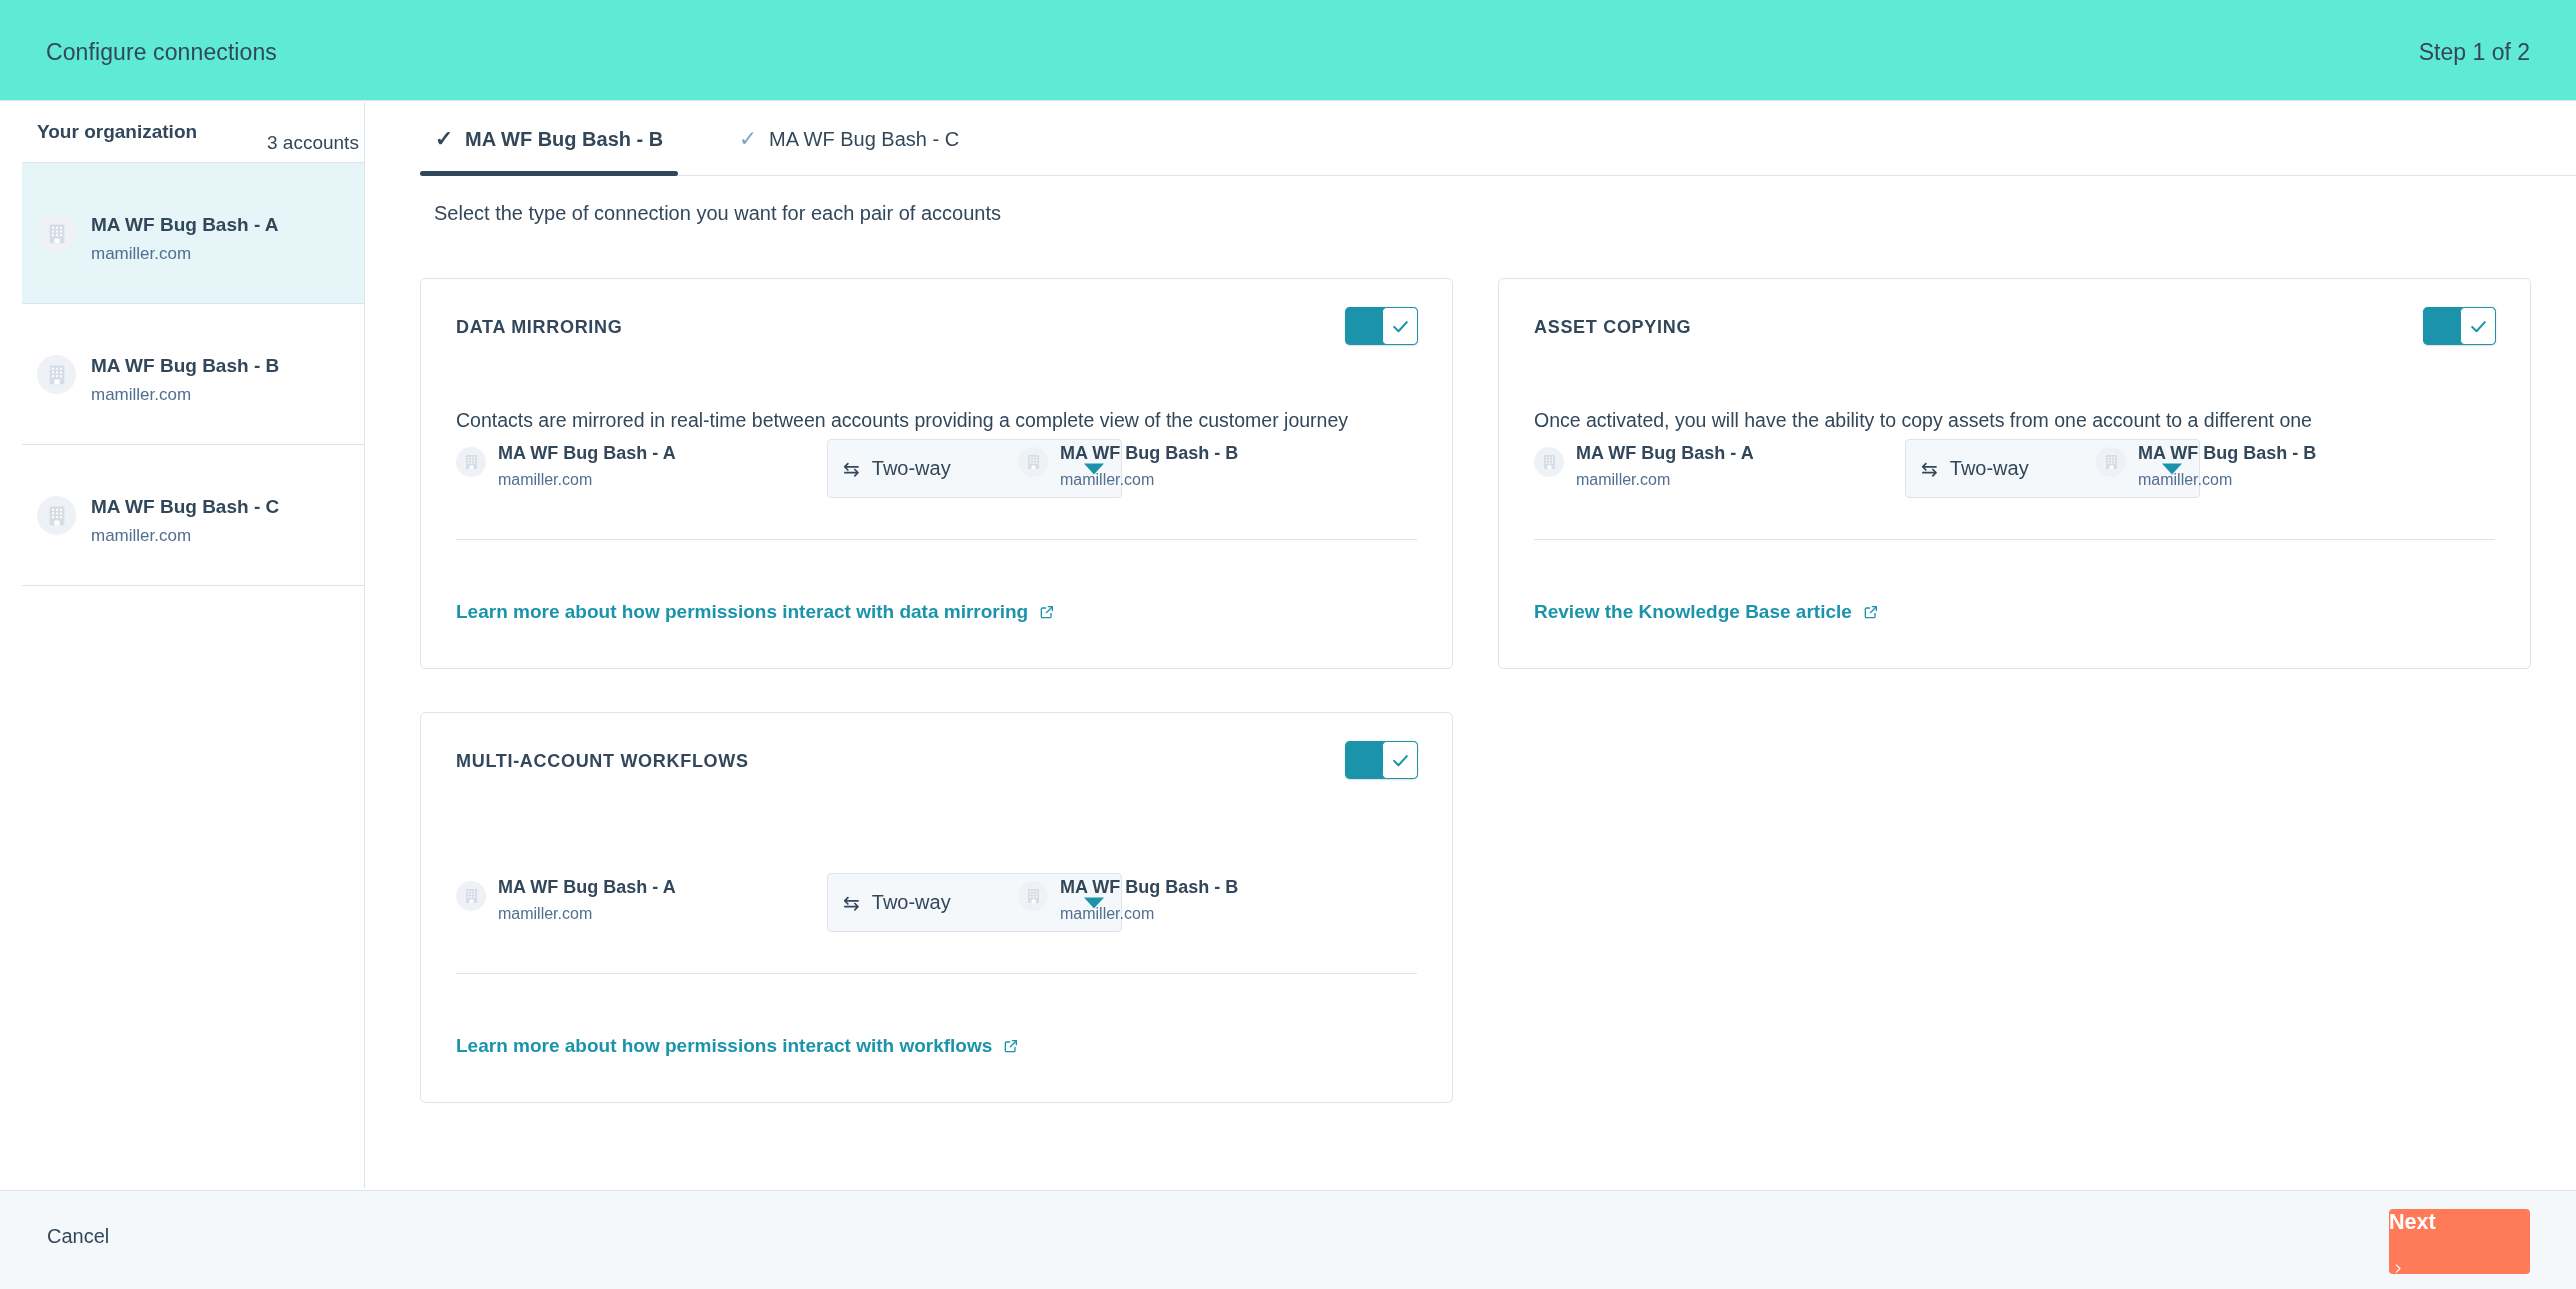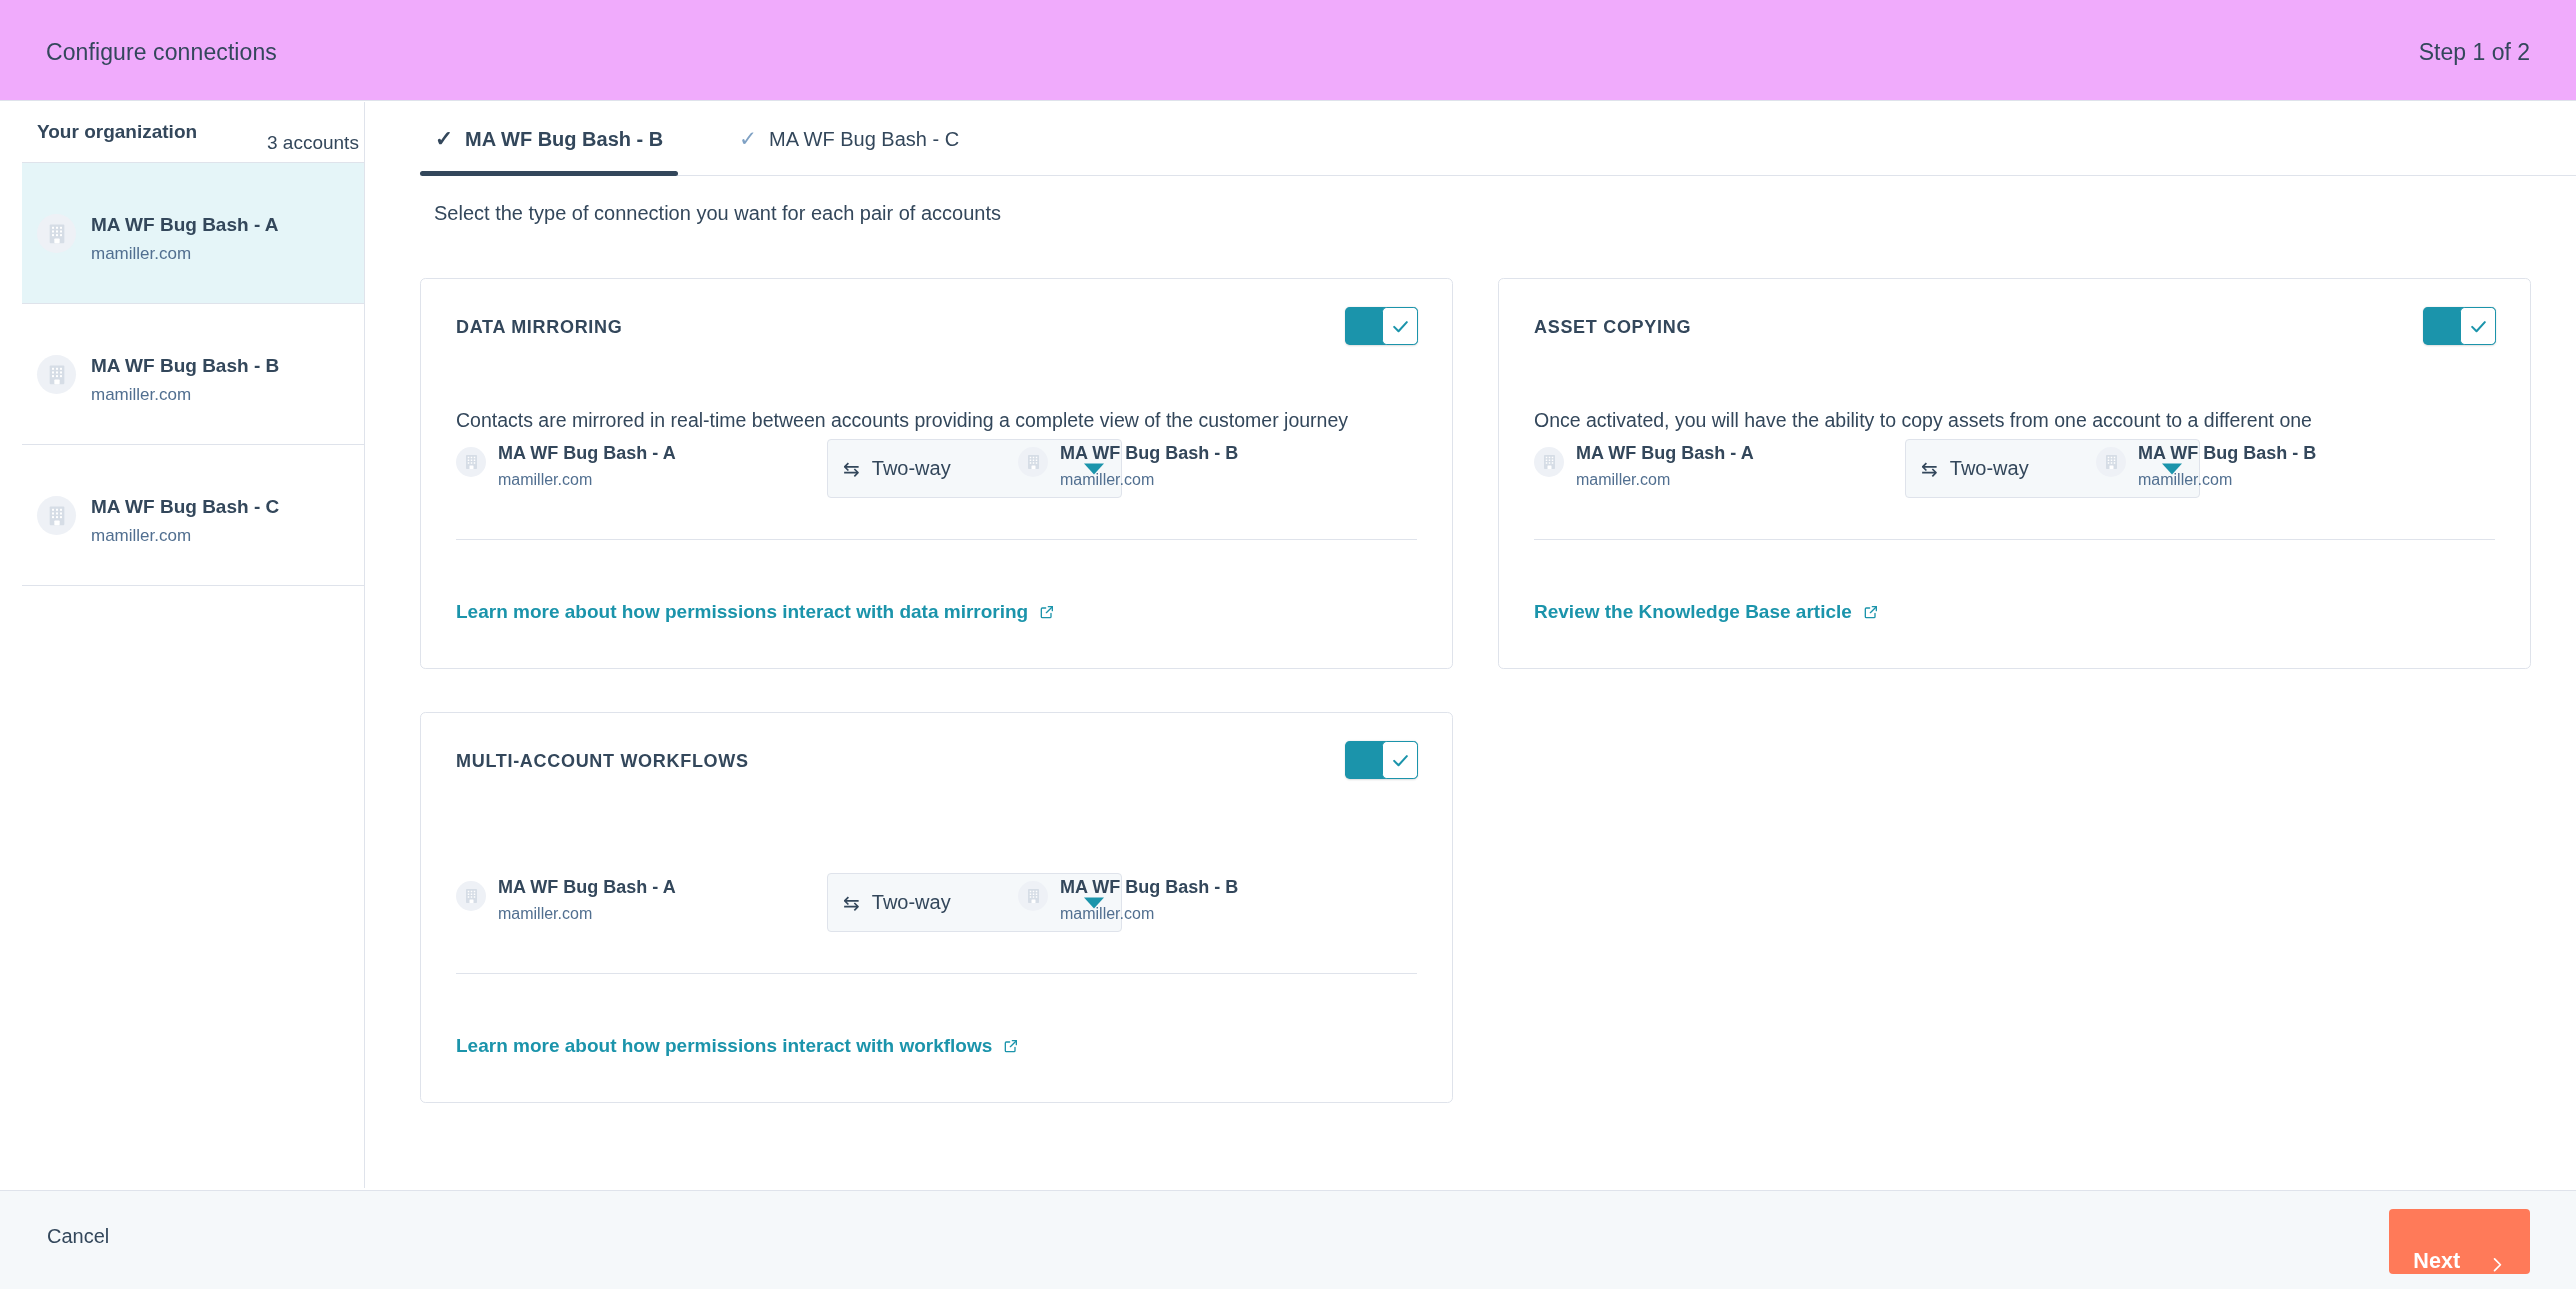--- a/index.html
+++ b/index.html
@@ -8,21 +8,21 @@
     font-family: "Liberation Sans", sans-serif;
     background: #ffffff;
     color: #33475b;
     overflow: hidden;
   }
 
   
   .topbar {
     position: absolute; left: 0; top: 0;
     width: 2576px; height: 101px;
-    background: #f0abfc;
+    background: #5eead4;
     border-bottom: 1.3px solid #dfe3eb;
   }
   .topbar-title {
     position: absolute; left: 46px; top: 39px;
     font-size: 23px; color: #33475b; letter-spacing: 0.1px;
   }
   .step-counter {
     position: absolute; right: 46px; top: 39px;
     font-size: 23px; color: #33475b;
   }
@@ -245,21 +245,21 @@
     position: absolute; left: 47px; top: 34px;
     font-size: 20px; color: #33475b; cursor: pointer;
   }
   .footer-next {
     position: absolute; right: 46px; top: 17.5px;
     width: 141px; height: 65px;
     background: #ff7a59; border: none; border-radius: 4px;
     color: #ffffff; font-size: 21.6px; font-weight: 700;
     font-family: "Liberation Sans", sans-serif;
     cursor: pointer;
-    display: flex; align-items: flex-end; justify-content: center; gap: 28px;
+    display: flex; align-items: flex-start; justify-content: center; gap: 28px; flex-direction: column;
   }
 </style>
 </head>
 <body>
 
 <div class="topbar">
   <div class="topbar-title">Configure connections</div>
 
 
   <div class="step-counter">Step 1 of 2</div>

